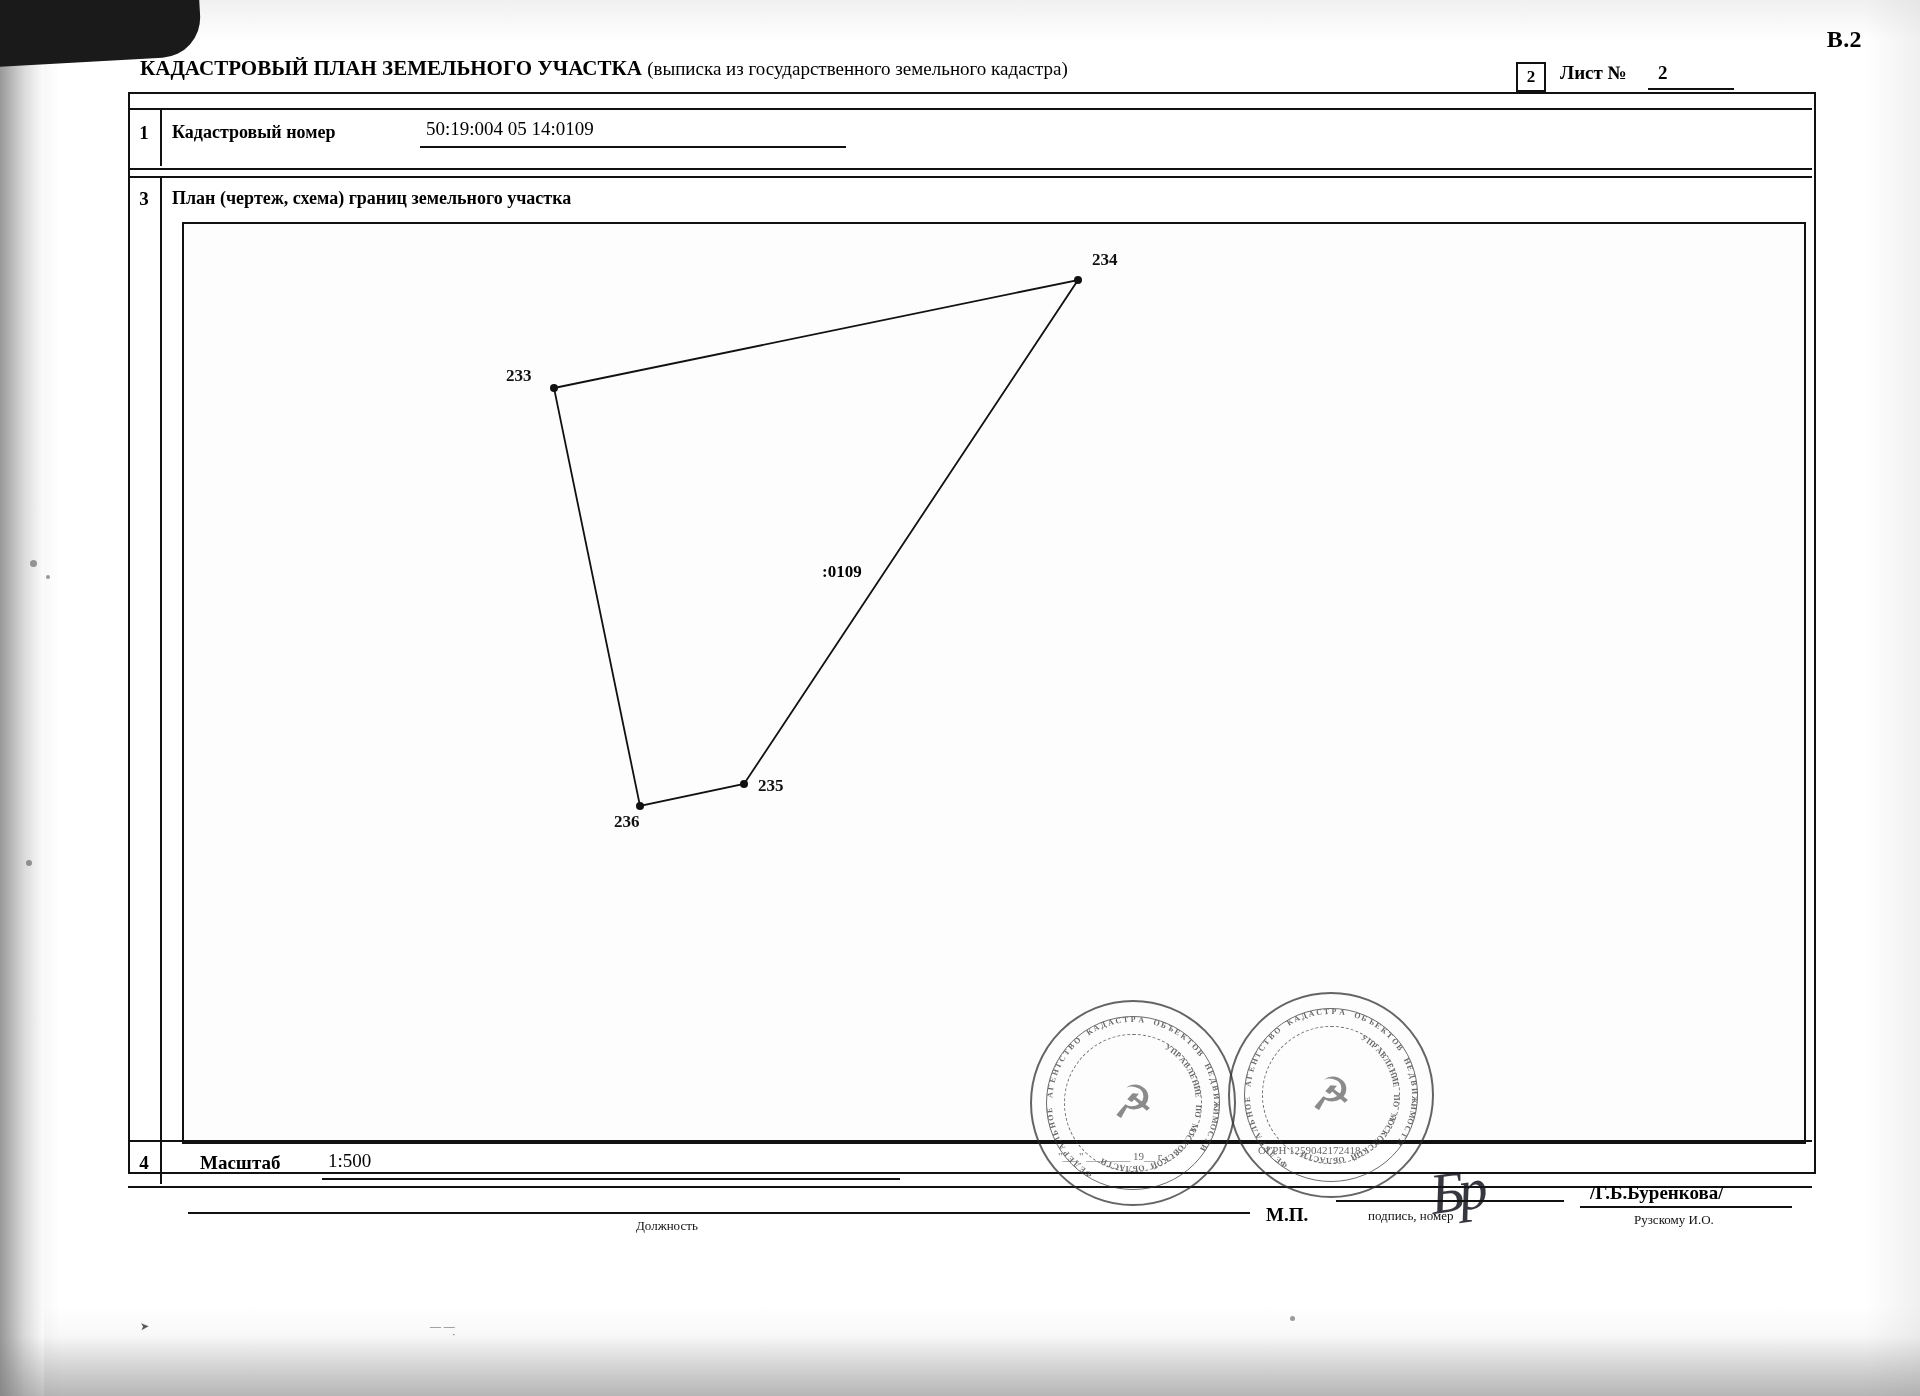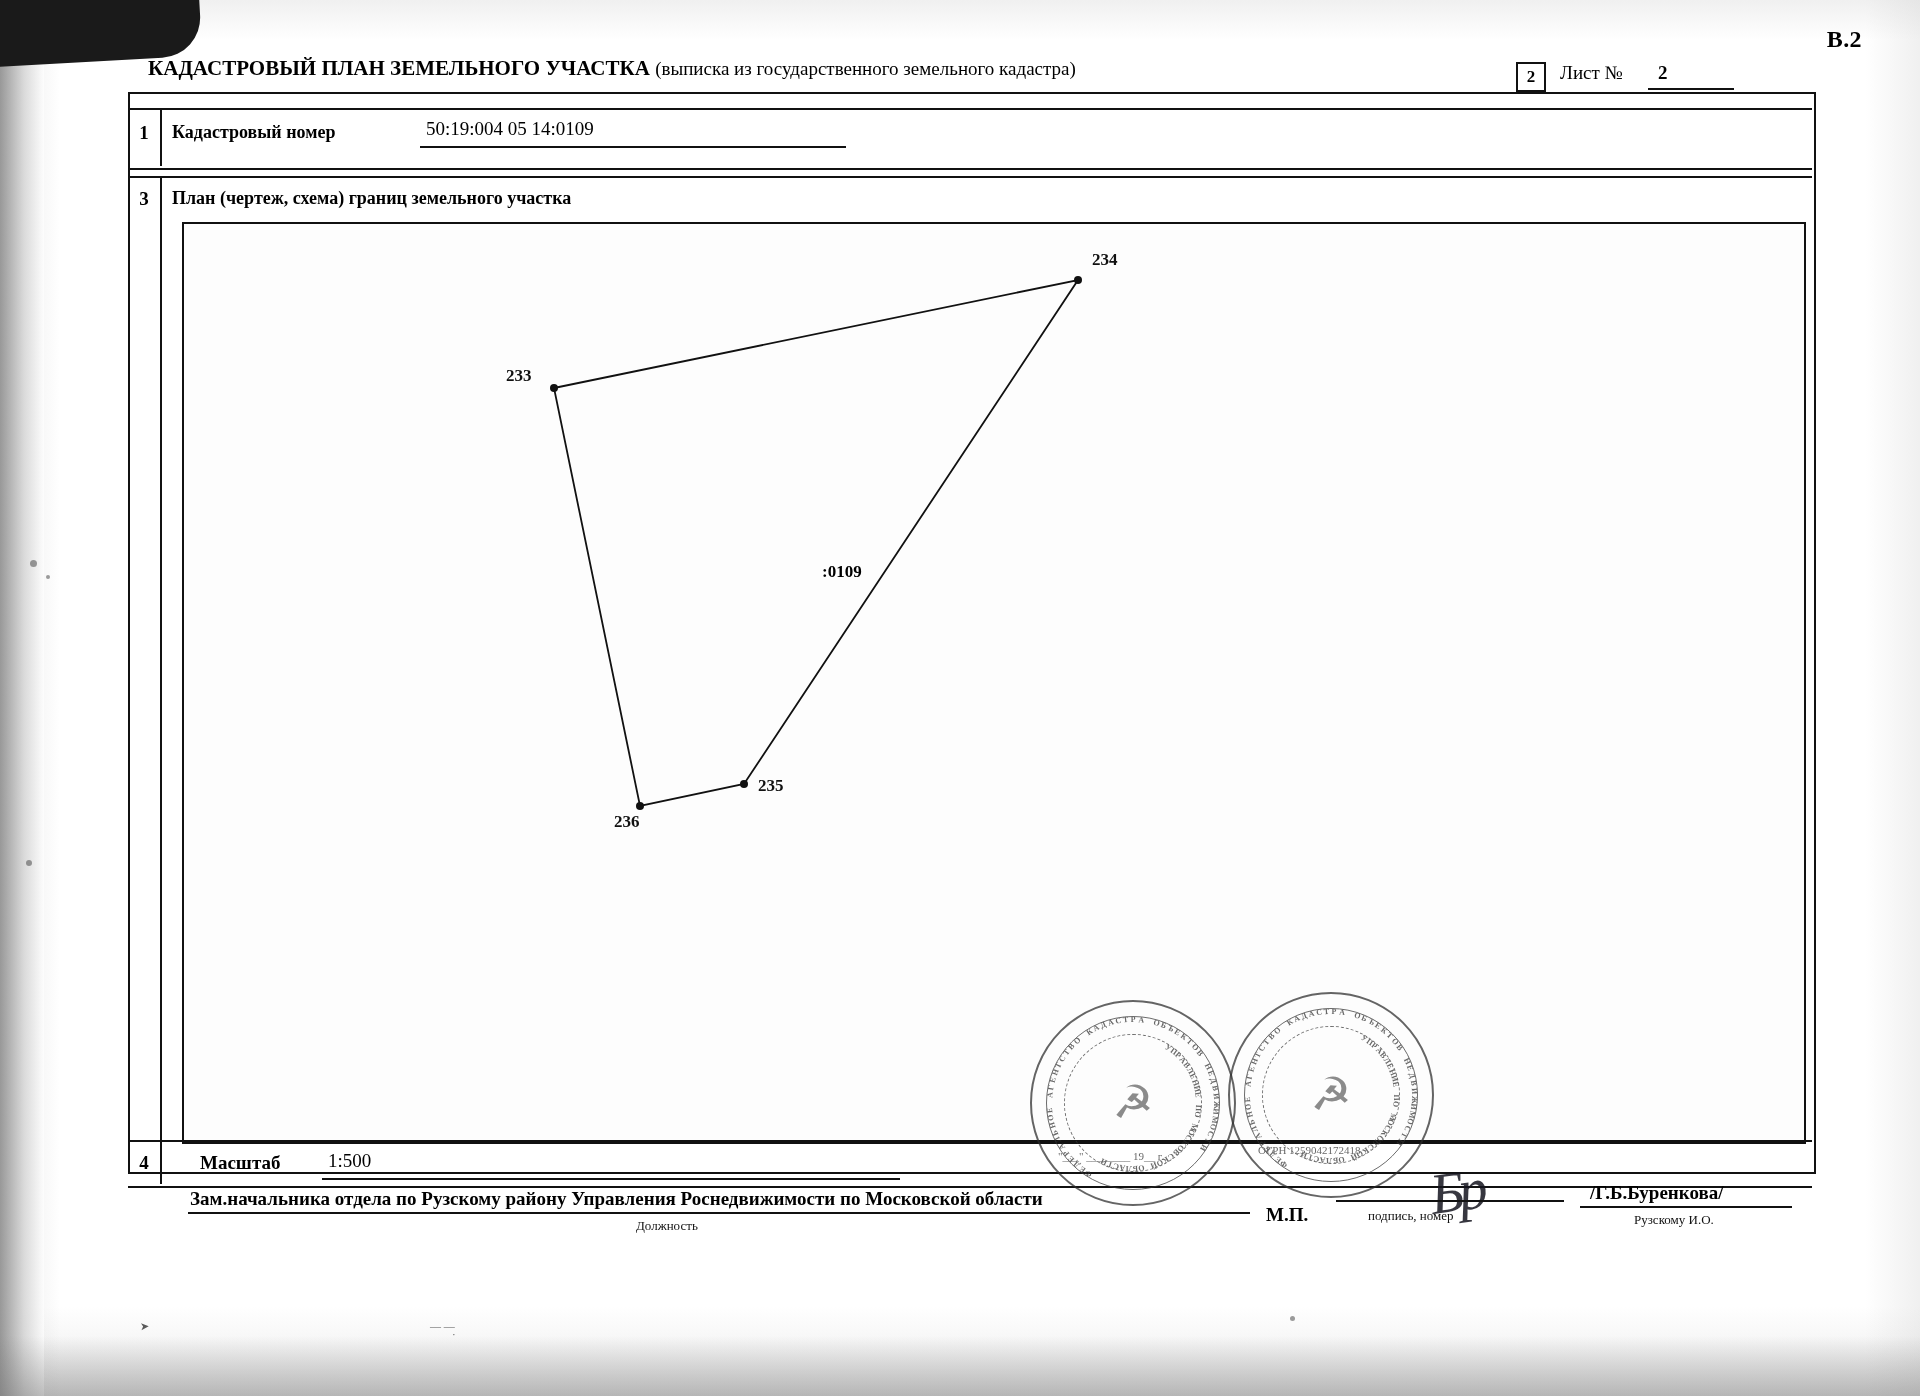--- a/index.html
+++ b/index.html
@@ -65,21 +65,20 @@
     font-size: 24px;
     letter-spacing: .4px;
   }
   .doc-title {
     position: absolute;
     left: 140px;
     top: 56px;
     font-size: 21px;
     font-weight: bold;
     white-space: nowrap;
-    margin-left: 8px;
   }
   .doc-title .light {
     font-weight: normal;
     font-size: 19px;
   }
   .sheet-box {
     position: absolute;
     left: 1516px;
     top: 62px;
     width: 26px;
@@ -89,21 +88,21 @@
     align-items: center;
     justify-content: center;
     font-size: 17px;
     font-weight: bold;
   }
   .sheet-label {
     position: absolute;
     left: 1560px;
     top: 62px;
     font-size: 19px;
-    font-weight: normal;
+    font-weight: bold;
     white-space: nowrap;
     text-align: center;
   }
   .sheet-num {
     position: absolute;
     left: 1658px;
     top: 62px;
     font-size: 19px;
     font-weight: bold;
   }
@@ -625,21 +624,20 @@
         <span style="transform: rotate(179.2deg) translate(0px, -70px);">Л</span>
         <span style="transform: rotate(184.8deg) translate(0px, -70px);">А</span>
         <span style="transform: rotate(190.4deg) translate(0px, -70px);">С</span>
         <span style="transform: rotate(196deg) translate(0px, -70px);">Т</span>
         <span style="transform: rotate(201.6deg) translate(0px, -70px);">И</span>
       </div>
     <div class="eagle">☭</div>
     <div class="stamp-date" style="left:30px; top:152px;">ОГРН 1259042172418</div>
   </div>
 
-  <div class="footer-pos">Зам.начальника отдела по Рузскому району Управления Роснедвижимости по Московской области</div>
   <div class="footer-pos-rule"></div>
   <div class="footer-cap" style="left:636px; top:1218px;">Должность</div>
 
   <div class="mp">М.П.</div>
   <div class="signature">Бр</div>
   <div class="sign-rule"></div>
   <div class="footer-cap" style="left:1368px; top:1208px;">подпись, номер</div>
 
   <div class="fam">/Г.Б.Буренкова/</div>
   <div class="fam-rule"></div>

